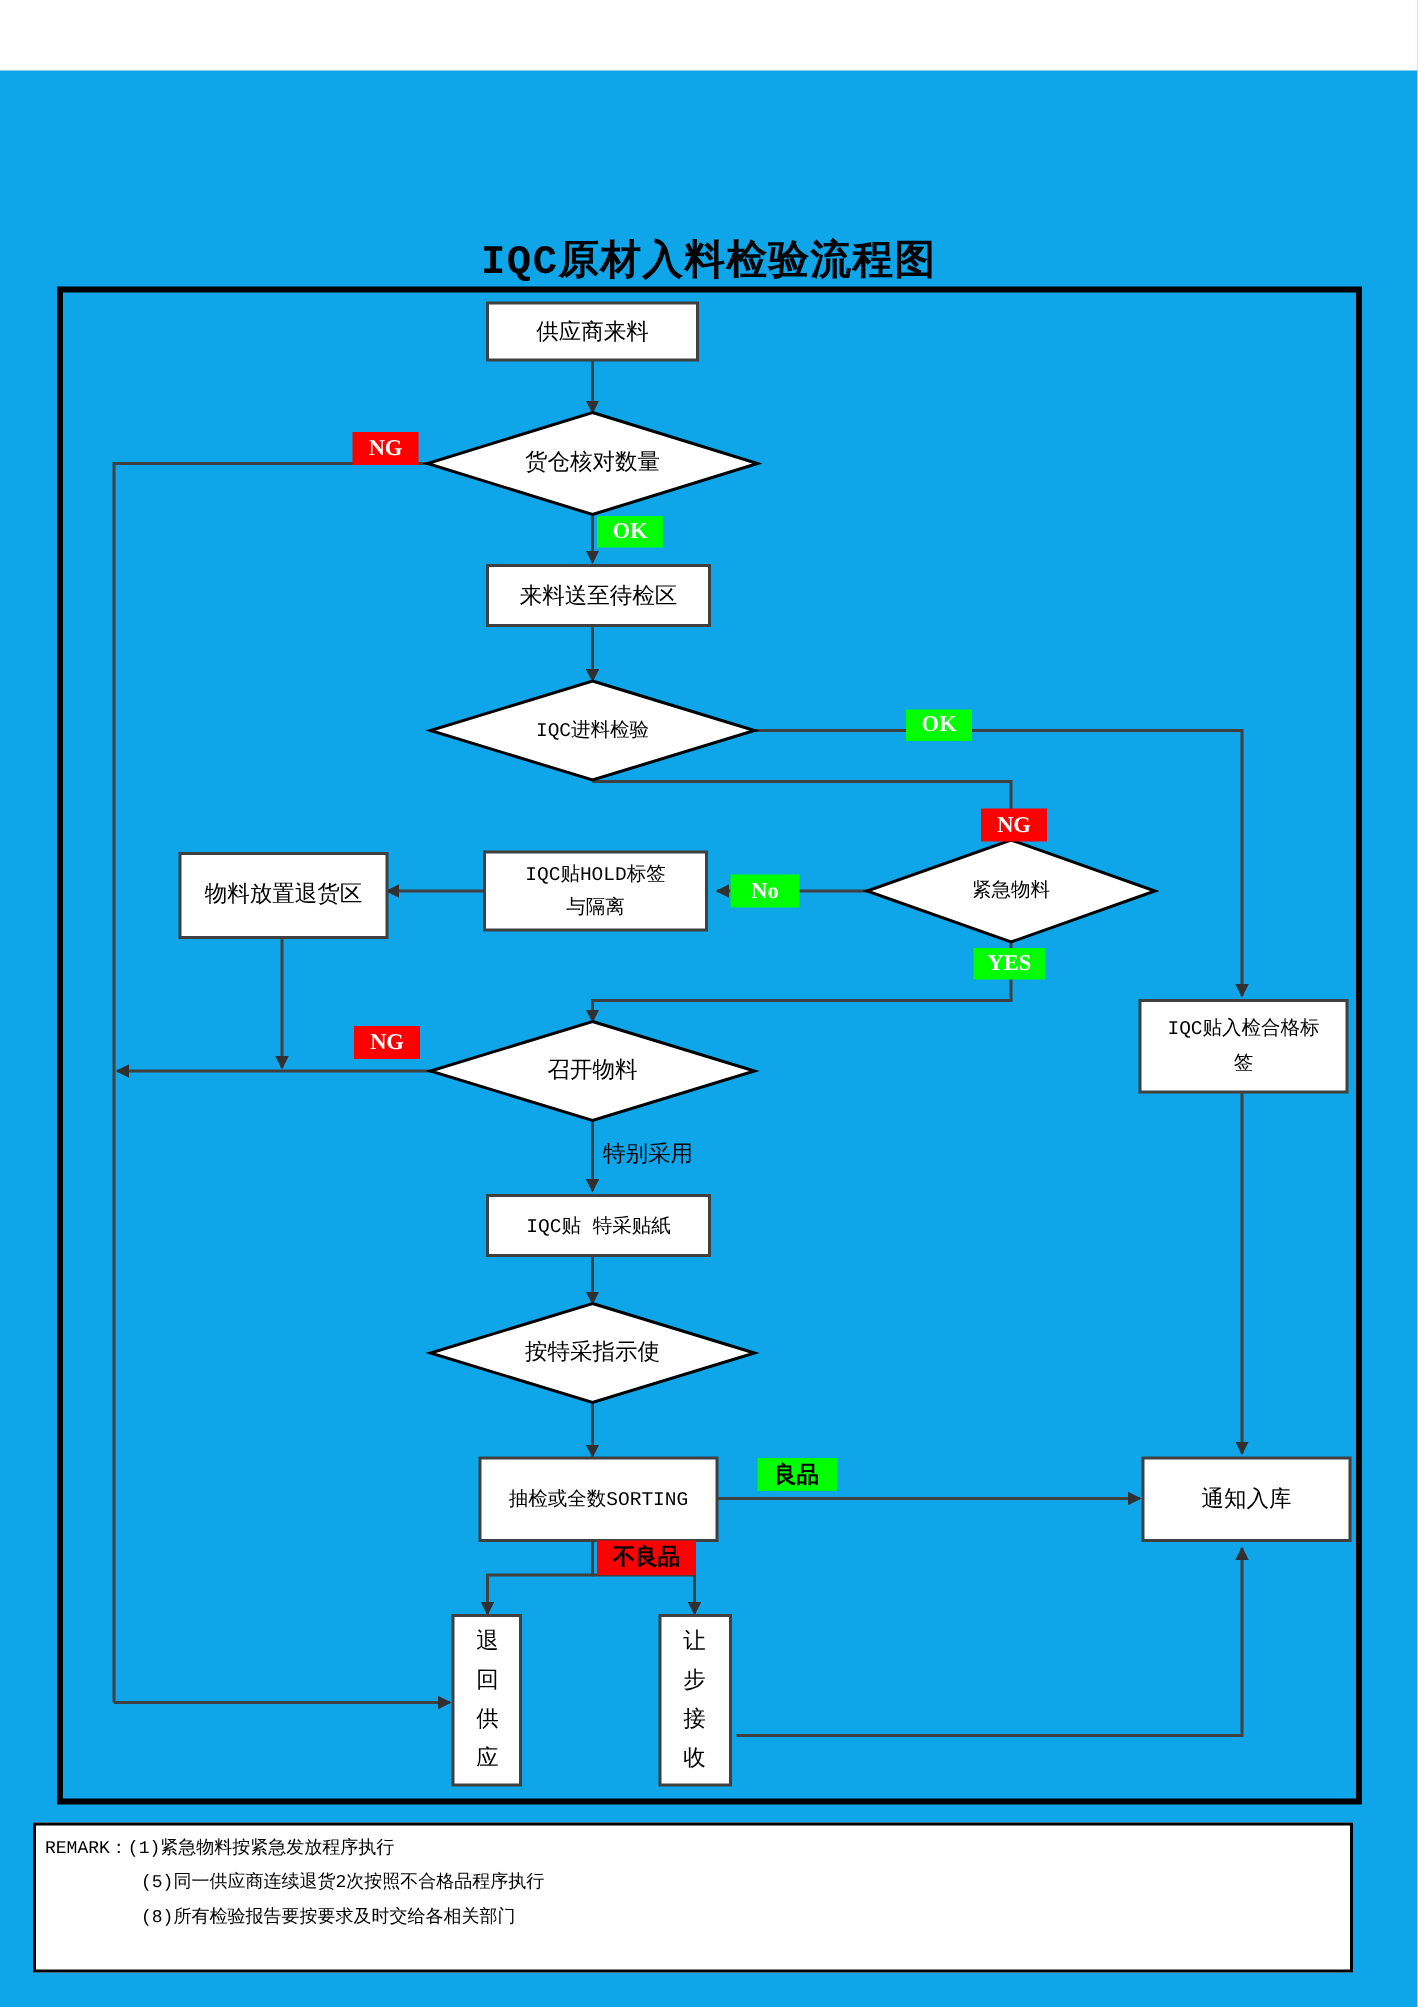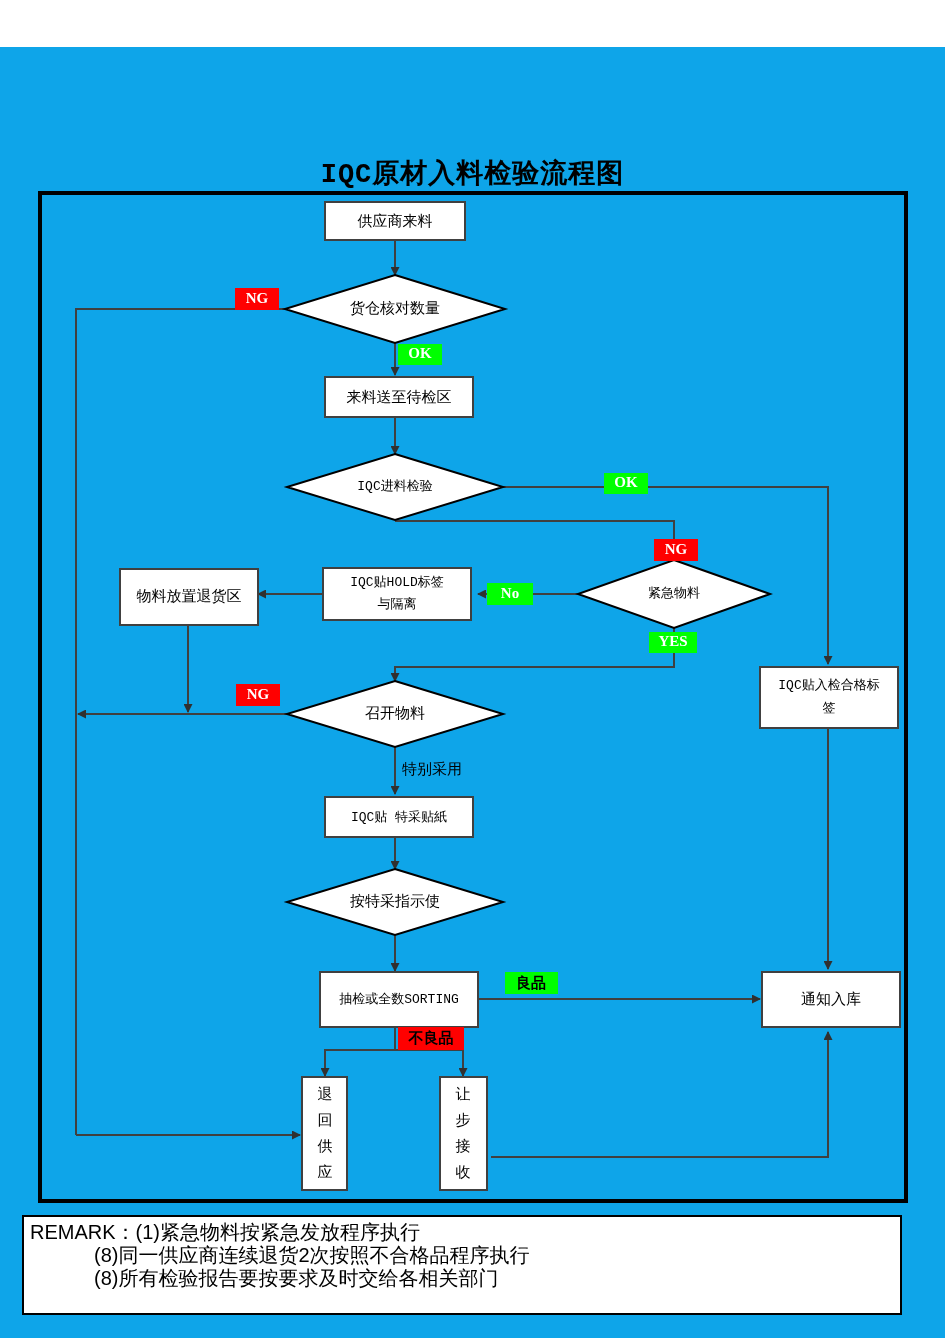--- a/index.html
+++ b/index.html
@@ -38,22 +38,22 @@
   .box{fill:#ffffff;stroke:#404040;stroke-width:2;}
   .diamond{fill:#ffffff;stroke:#000000;stroke-width:2;}
   .conn{stroke:#404040;stroke-width:2;fill:none;}
   .frame{fill:none;stroke:#000000;stroke-width:4;}
   #remark{
     position:absolute;left:22px;top:1168px;width:880px;height:100px;
     border:2px solid #000;box-sizing:border-box;background:#fff;
     padding:4px 0 0 6px;
   }
   .remark-line{
-    font-family:Liberation Sans, sans-serif;
-    font-size:20px;color:#000;line-height:23px;white-space:pre;
+    font-family:Liberation Mono, monospace;
+    font-size:12px;color:#000;line-height:23px;white-space:pre;
   }
 </style>
 </head>
 <body>
 
 <div id="page">
 
   <div id="title">IQC原材入料检验流程图</div>
 
   <svg width="945" height="1338">
@@ -230,17 +230,17 @@
     </g>
 
     <g>
       <rect x="398" y="980" width="66" height="23" fill="#FF0000"></rect>
       <text class="lbl-cjk" x="431" y="992" fill="#000000">不良品</text>
     </g>
   </svg>
 
   <div id="remark">
     <div class="remark-line"><span>REMARK：</span><span>(1)紧急物料按紧急发放程序执行</span></div>
-    <div class="remark-line" style="padding-left:64px">(8)同一供应商连续退货2次按照不合格品程序执行</div>
+    <div class="remark-line" style="padding-left:64px">(5)同一供应商连续退货2次按照不合格品程序执行</div>
     <div class="remark-line" style="padding-left:64px">(8)所有检验报告要按要求及时交给各相关部门</div>
   </div>
 
 </div>
 
 </body></html>

